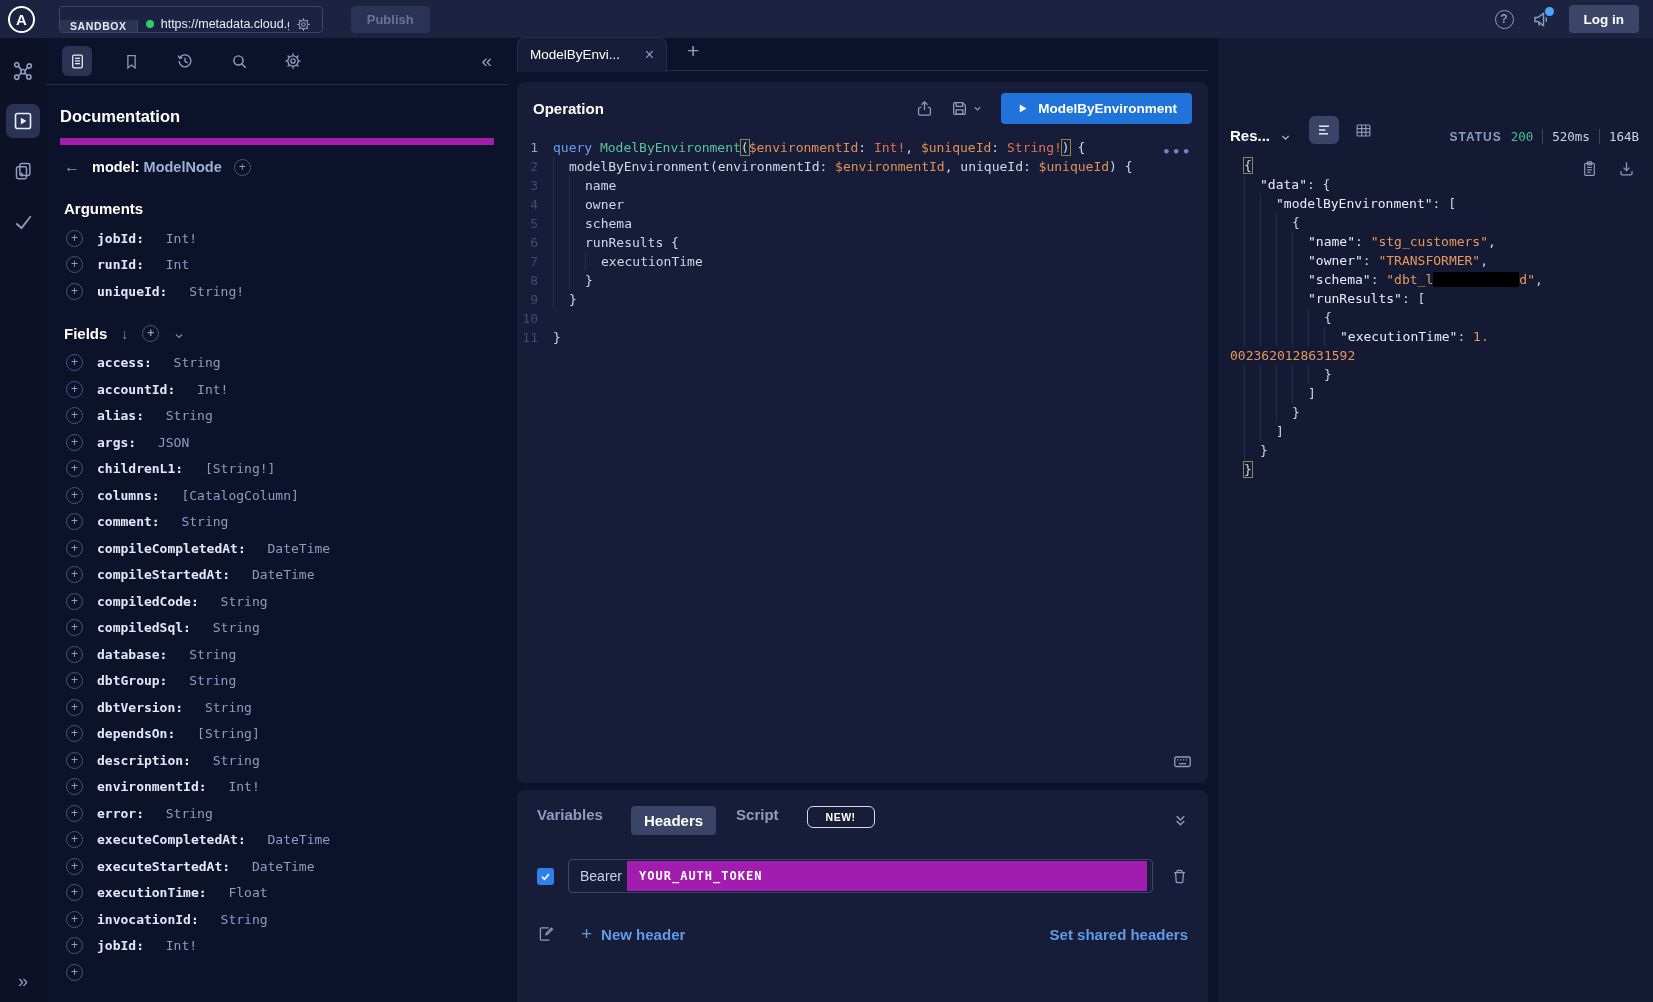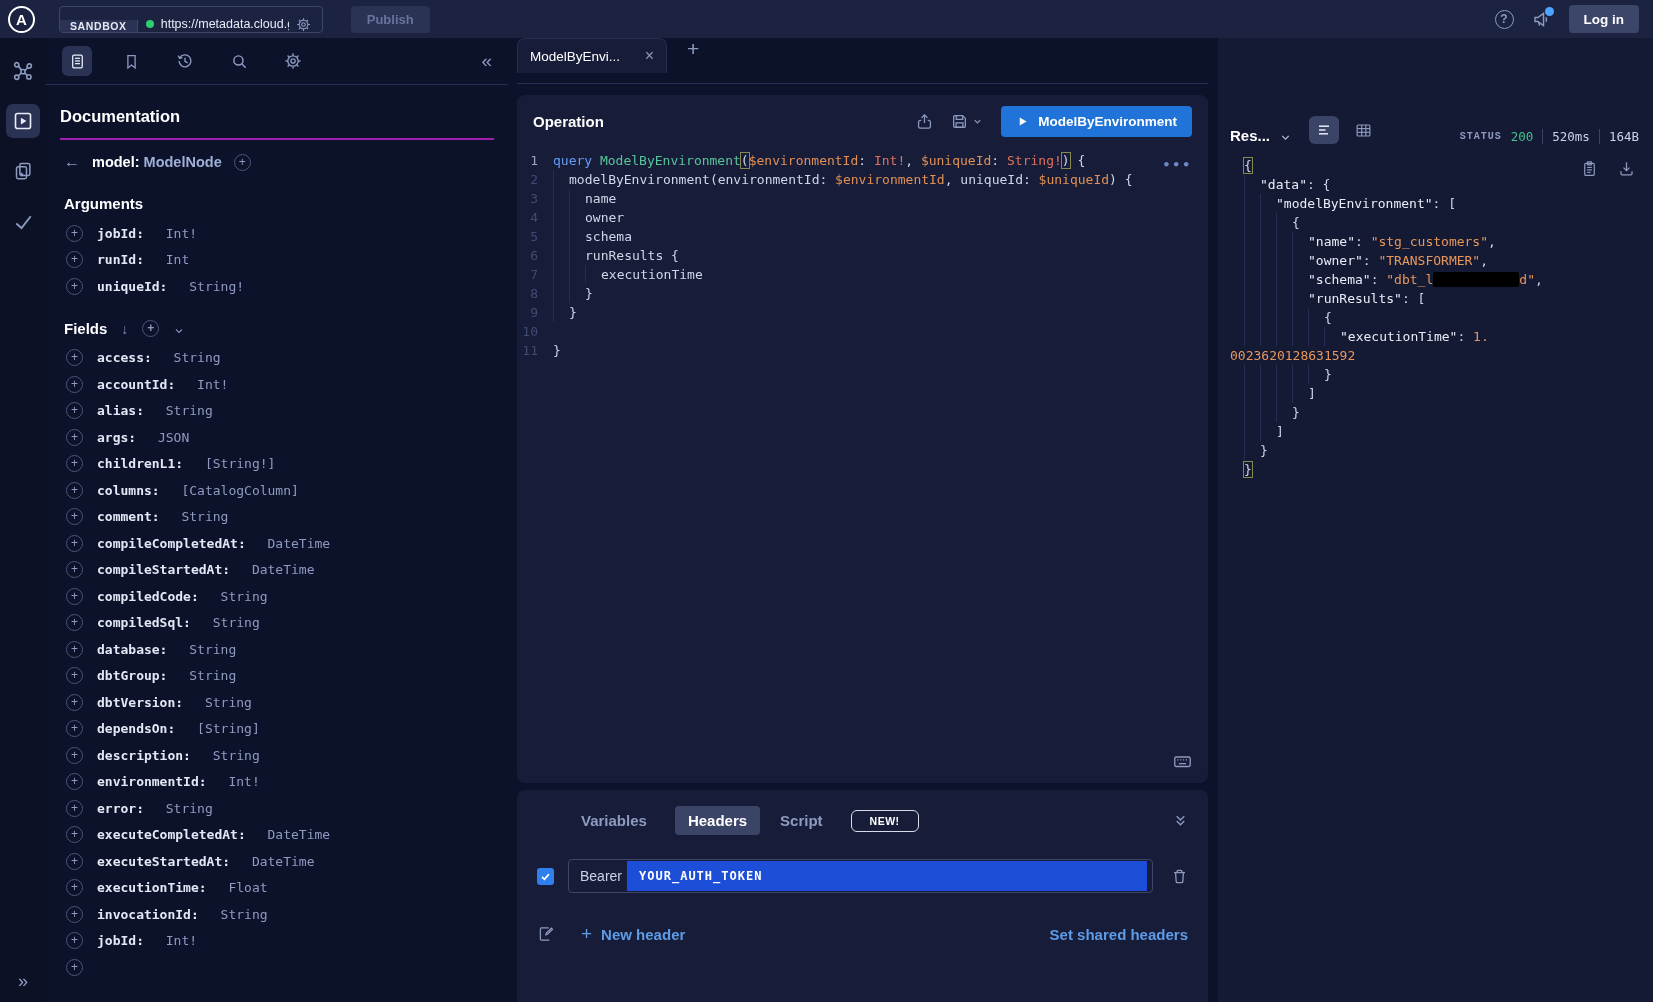--- a/index.html
+++ b/index.html
@@ -49,41 +49,41 @@
   
   .docs { width:462px; flex:none; display:flex; flex-direction:column; background:#0d122b; }
   .docs-toolbar { height:47px; flex:none; display:flex; align-items:center; gap:24px;
     padding:0 16px; border-bottom:1px solid #272e52; }
   .docs-tool { color:#8e9bc0; display:flex; align-items:center; justify-content:center;
     width:30px; height:30px; border-radius:6px; }
   .docs-tool.active { background:#2b3354; color:#e8edf8; }
   .docs-collapse { margin-left:auto; color:#8e9bc0; font-size:19px; }
   .docs-body { padding:16px 14px 0 14px; overflow:hidden; flex:1; }
   .docs-title { color:#fff; font-size:16.5px; font-weight:700; padding:6px 0 12px 0;
-    border-bottom:2px solid #a21caf; }
+    border-bottom:7px solid #a21caf; }
   .model-row { display:flex; align-items:center; gap:12px; padding:13px 0 4px 4px;
     font-size:14.5px; }
   .back-arrow { color:#8e9bc0; font-size:16px; }
   .model-label { color:#fff; font-weight:700; }
   .model-type { color:#9fb0d8; font-weight:600; }
   .section-title { color:#fff; font-size:15px; font-weight:700; margin:20px 0 8px 4px;
     display:flex; align-items:flex-end; gap:14px; }
   .sort-icon { color:#7f8db5; font-size:14px; font-weight:400; }
   .chev { color:#7f8db5; }
   .plus-circle { width:17px; height:17px; border:1px solid #4a5578; border-radius:50%;
     color:#8e9bc0; font-size:12px; line-height:15px; text-align:center; flex:none;
     font-family:"Liberation Sans", sans-serif; }
   .doc-item { display:flex; align-items:center; gap:14px; height:26.5px; padding-left:6px;
     font-family:"DejaVu Sans Mono", monospace; font-size:13px; }
   .fname { color:#e2e8f6; font-weight:700; }
   .ftype { color:#8e9bc0; }
 
   
   .center { flex:1; display:flex; flex-direction:column; min-width:0; padding:0 10px 0 9px; }
-  .tabbar { height:46px; flex:none; display:flex; align-items:flex-start;
+  .tabbar { height:33px; flex:none; display:flex; align-items:center;
     border-bottom:1px solid #272e52; }
   .tab { height:35px; width:150px; background:#171d38; border:1px solid #272e52;
     border-bottom:none; border-radius:8px 8px 0 0; display:flex; align-items:center;
     padding:0 12px; gap:8px; color:#fff; font-size:13.5px; }
   .tab-title { flex:1; white-space:nowrap; overflow:hidden; }
   .tab-close { color:#8e9bc0; font-size:16px; }
   .tab-add { color:#8e9bc0; font-size:21px; margin:0 0 7px 20px; line-height:1; }
 
   .op-card { margin-top:11px; background:#171d38; border-radius:8px; flex:1; display:flex;
     flex-direction:column; min-height:0; position:relative; }
@@ -127,21 +127,21 @@
     font-weight:700; letter-spacing:.5px; padding:4px 18px; }
   .collapse-dbl { margin-left:auto; color:#8e9bc0; }
   .hdr-row { display:flex; align-items:center; gap:14px; margin-top:24px; }
   .chk { width:17px; height:17px; background:#2f80ed; border-radius:3px; color:#fff;
     display:flex; align-items:center; justify-content:center; flex:none; }
   .hdr-name { width:296px; height:34px; border:1px solid #3c4668; border-radius:4px;
     color:#e8edf8; font-size:14px; display:flex; align-items:center; padding:0 13px; }
   .hdr-val { flex:1; height:34px; border:1px solid #3c4668; border-radius:4px;
     display:flex; align-items:center; gap:4px; padding:0 4px 0 11px; color:#c9d2e8;
     font-size:14px; }
-  .token-box { flex:1; align-self:stretch; margin:1px 1px; background:#1d4ed8; color:#fff;
+  .token-box { flex:1; align-self:stretch; margin:1px 1px; background:#a21caf; color:#fff;
     font-family:"DejaVu Sans Mono", monospace; font-size:12px; font-weight:700;
     letter-spacing:1px; display:flex; align-items:center; padding:0 12px; }
   .trash-btn { color:#8e9bc0; margin-left:4px; }
   .hdr-footer { display:flex; align-items:center; margin-top:30px; }
   .editdoc { color:#8e9bc0; margin-right:26px; }
   .new-header { color:#5f9ce8; font-size:15px; font-weight:700; display:flex;
     align-items:center; gap:9px; }
   .plus-lite { font-size:19px; font-weight:400; }
   .shared-link { margin-left:auto; color:#5f9ce8; font-size:15px; font-weight:700; }
 
@@ -149,21 +149,21 @@
   .response { width:435px; flex:none; background:#141a33; display:flex;
     flex-direction:column; padding-top:68px; position:relative; }
   .resp-header { height:38px; flex:none; display:flex; align-items:flex-end; gap:9px;
     padding:0 14px 0 12px; }
   .resp-title { color:#fff; font-size:15px; font-weight:700; }
   .resp-chev { color:#aeb8d6; margin-right:8px; }
   .view-btn { color:#8e9bc0; display:flex; align-items:center; justify-content:center;
     width:30px; height:28px; border-radius:6px; }
   .view-btn.active { background:#3a4466; color:#e8edf8; }
   .status-group { margin-left:auto; display:flex; align-items:center; gap:9px; }
-  .status-label { color:#8e9bc0; font-size:10px; font-weight:700; letter-spacing:1px;font-family:Liberation Mono, monospace; }
+  .status-label { color:#8e9bc0; font-size:12px; font-weight:700; letter-spacing:1px; }
   .status-code { color:#3ec28f; font-family:"DejaVu Sans Mono", monospace; font-size:12.5px; }
   .meta-sep { width:1px; height:15px; background:#3a4466; }
   .meta-val { color:#c9d2e8; font-family:"DejaVu Sans Mono", monospace; font-size:12.5px; }
   .resp-body { flex:1; position:relative; padding:12px 0 0 26px;
     font-family:"DejaVu Sans Mono", monospace; font-size:13px; line-height:19px; }
   .resp-body .code-line.wrap { margin-left:-14px; }
   .resp-actions { position:absolute; top:16px; right:18px; display:flex; gap:20px;
     color:#8e9bc0; }
 </style>
 </head>
@@ -546,21 +546,21 @@
               <line x1="8.4" y1="6.6" x2="9.4" y2="6.6"></line>
                 <line x1="10.8" y1="6.6" x2="11.8" y2="6.6"></line>
               <line x1="5" y1="9.8" x2="11" y2="9.8"></line>
             </svg>
           </div>
         </div>
       </div>
 
       <div class="bottom-card">
         <div class="bottom-tabs">
-          <div style="display:flex;align-items:center;margin-left:44px;">
+          <div style="display:flex;align-items:flex-start;">
               <div class="btab">Variables</div>
               <div class="btab active">Headers</div>
               <div class="btab">Script</div>
               <span class="new-badge">NEW!</span>
             </div>
           <span class="collapse-dbl">
             <svg width="15" height="15" viewBox="0 0 16 16" fill="none" stroke="currentColor" stroke-width="1.5">
               <polyline points="4,3.5 8,7.5 12,3.5"></polyline>
                 <polyline points="4,8.5 8,12.5 12,8.5"></polyline>
             </svg>

